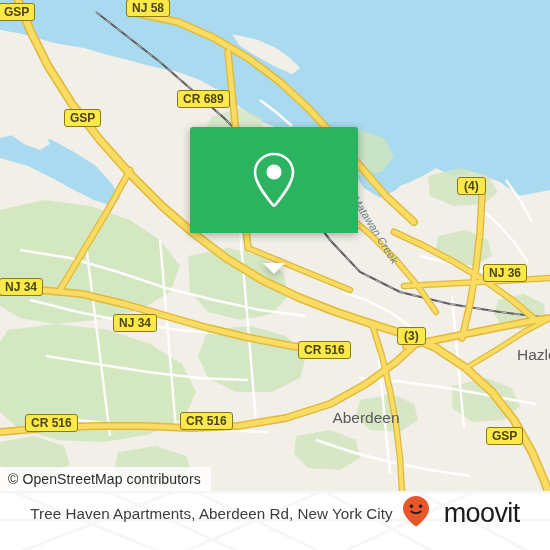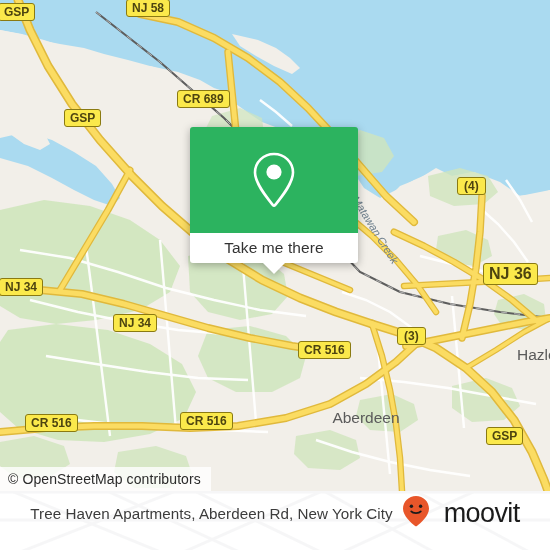--- a/index.html
+++ b/index.html
@@ -333,21 +333,21 @@
       <div class="shield" style="position:absolute;left:177px;top:89px;">
         <span style="display:inline-block;background:#fbe94b;border:1.5px solid #8a7a12;border-radius:3px;padding:1px 5px;font-size:12px;font-weight:bold;color:#4d4410;">CR 689</span>
       </div>
       <div class="shield" style="position:absolute;left:155px;top:204px;">
         <span style="display:inline-block;background:#fbe94b;border:1.5px solid #8a7a12;border-radius:3px;padding:1px 5px;font-size:12px;font-weight:bold;color:#4d4410;margin-left:40px;">CR 6</span>
       </div>
       <div class="shield" style="position:absolute;left:457px;top:176px;">
         <span style="display:inline-block;background:#fbe94b;border:1.5px solid #8a7a12;border-radius:3px;padding:1px 6px;font-size:12px;font-weight:bold;color:#4d4410;">(4)</span>
       </div>
       <div class="shield" style="position:absolute;left:483px;top:263px;">
-        <span style="display:inline-block;background:#fbe94b;border:1.5px solid #8a7a12;border-radius:3px;padding:1px 5px;font-size:16px;font-weight:bold;color:#4d4410;">NJ 36</span>
+        <span style="display:inline-block;background:#fbe94b;border:1.5px solid #8a7a12;border-radius:3px;padding:1px 5px;font-size:12px;font-weight:bold;color:#4d4410;">NJ 36</span>
       </div>
       <div class="shield" style="position:absolute;left:-1px;top:277px;">
         <span style="display:inline-block;background:#fbe94b;border:1.5px solid #8a7a12;border-radius:3px;padding:1px 5px;font-size:12px;font-weight:bold;color:#4d4410;">NJ 34</span>
       </div>
       <div class="shield" style="position:absolute;left:113px;top:313px;">
         <span style="display:inline-block;background:#fbe94b;border:1.5px solid #8a7a12;border-radius:3px;padding:1px 5px;font-size:12px;font-weight:bold;color:#4d4410;">NJ 34</span>
       </div>
       <div class="shield" style="position:absolute;left:397px;top:326px;">
         <span style="display:inline-block;background:#fbe94b;border:1.5px solid #8a7a12;border-radius:3px;padding:1px 6px;font-size:12px;font-weight:bold;color:#4d4410;">(3)</span>
       </div>
@@ -372,23 +372,20 @@
     <div id="popup">
       <div id="popup-green">
         <span>
           <svg width="48" height="60" viewBox="0 0 48 60" xmlns="http://www.w3.org/2000/svg">
             <path d="M24 4 C13.5 4 5 12.3 5 22.6 C5 33.4 16.6 47.2 23 55.2
                      C23.5 55.8 24.5 55.8 25 55.2 C31.4 47.2 43 33.4 43 22.6
                      C43 12.3 34.5 4 24 4 Z" fill="none" stroke="#ffffff" stroke-width="2.6"></path>
             <circle cx="24" cy="22" r="7.6" fill="#ffffff"></circle>
           </svg>
         </span>
-      </div>
-      <div id="popup-label-bar">
-        <span id="popup-label">Take me there</span>
       </div>
       <div id="popup-tail"></div>
     </div>
   </div>
 
   <div id="footer">
     <svg id="footer-watermark" viewBox="0 0 550 550" xmlns="http://www.w3.org/2000/svg">
       <g stroke="#b9bcc2" stroke-width="3" fill="none">
         <path d="M-40,470 L180,560"></path>
         <path d="M40,460 L300,580"></path>

